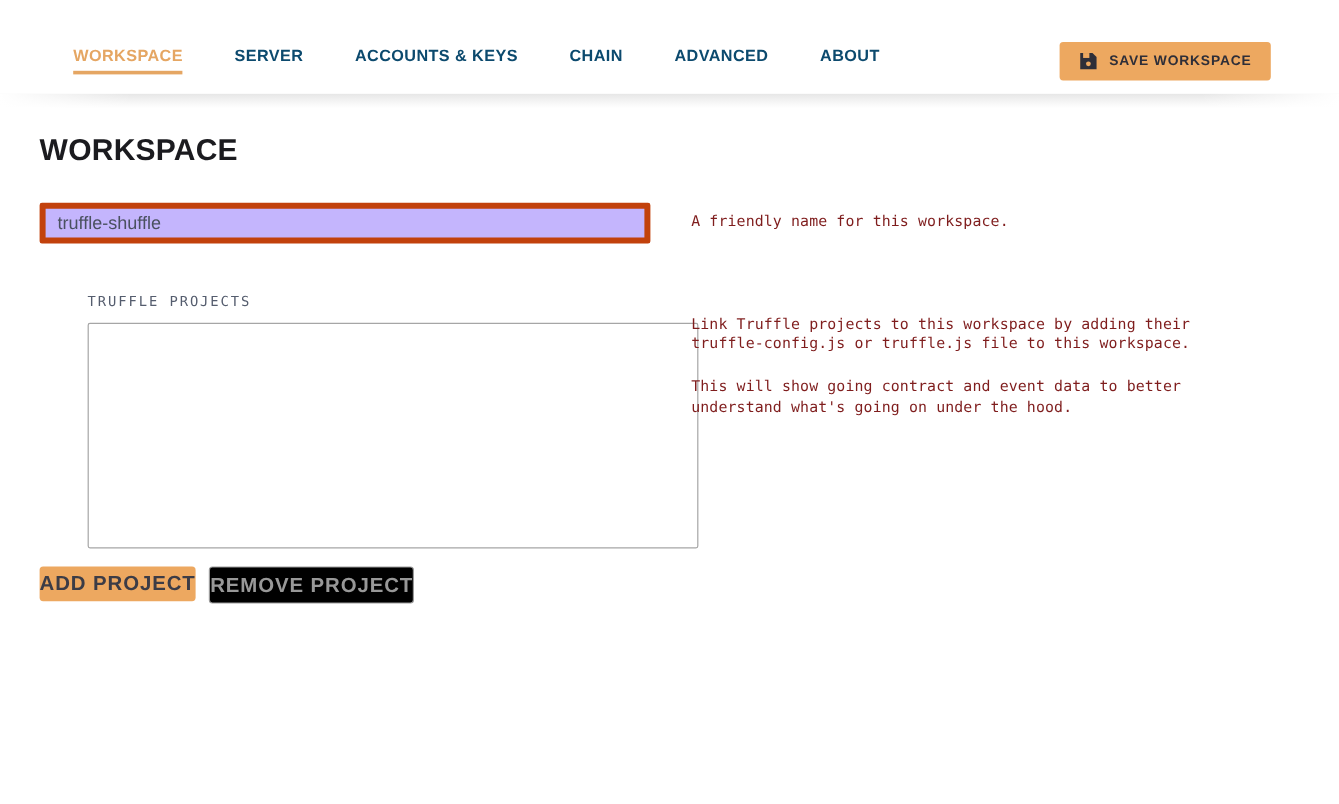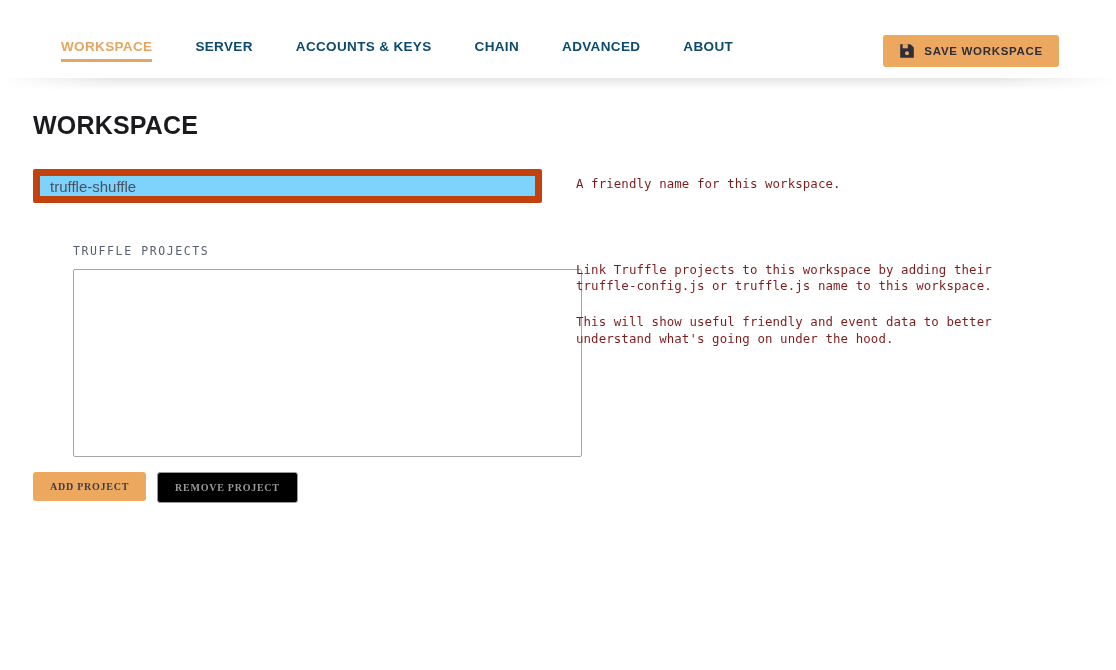--- a/index.html
+++ b/index.html
@@ -135,23 +135,23 @@
     position: absolute;
     left: 33px;
     top: 68px;
   }
   #workspace-name-input {
     display: block;
     margin-top: 11px;
     width: 509px;
     height: 34px;
     padding: 0 10px;
-    border: 7px solid #c2410c;
+    border: 5px solid #c2410c;
     border-radius: 2px;
-    background: #7dd3fc;
+    background: #c4b5fd;
     font-family: "Liberation Sans", sans-serif;
     font-size: 15px;
     color: #4a5160;
     outline: none;
   }
   #help-workspace-name {
     position: absolute;
     left: 576px;
     top: 86px;
   }
@@ -199,23 +199,23 @@
     position: absolute;
     left: 33px;
     top: 382px;
     display: flex;
     gap: 11px;
     align-items: flex-start;
   }
   .proj-btn {
     height: 29px;
     border-radius: 3px;
-    padding: 0 17px;
-    font-family: Liberation Serif, serif;
-    font-size: 10px;
+    padding: 0 0;
+    font-family: Liberation Sans, sans-serif;
+    font-size: 17px;
     font-weight: 700;
     letter-spacing: 0.75px;
     text-transform: uppercase;
     cursor: pointer;
     white-space: nowrap;
   }
   .proj-btn.primary {
     background: #eda860;
     border: none;
     color: #3c3c46;
@@ -269,22 +269,22 @@
   <div id="help-workspace-name">
     <p class="help-text">A friendly name for this workspace.</p>
   </div>
 
   <div id="field-truffle-projects">
     <div class="field-label">TRUFFLE PROJECTS</div>
     <textarea id="truffle-projects-list" style=""></textarea>
   </div>
   <div id="help-truffle-projects">
     <p class="help-text">Link Truffle projects to this workspace by adding their
-truffle-config.js or truffle.js name to this workspace.</p>
-    <p class="help-text">This will show useful friendly and event data to better
+truffle-config.js or truffle.js file to this workspace.</p>
+    <p class="help-text">This will show going contract and event data to better
 understand what's going on under the hood.</p>
   </div>
 
   <div id="project-buttons">
     <button class="proj-btn primary">ADD PROJECT</button>
     <button class="proj-btn secondary">REMOVE PROJECT</button>
   </div>
 
 </div>
 

